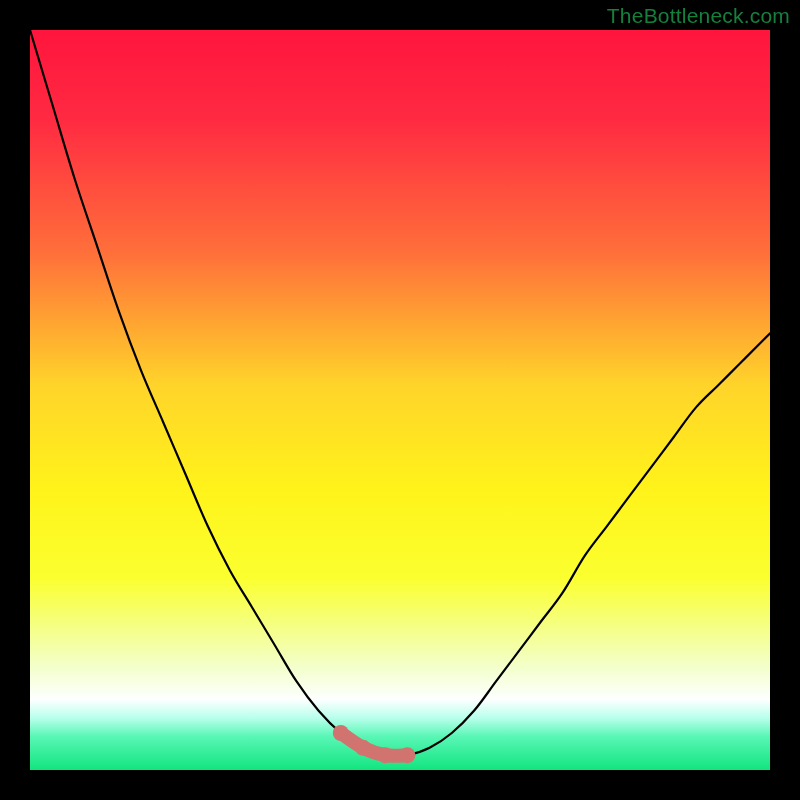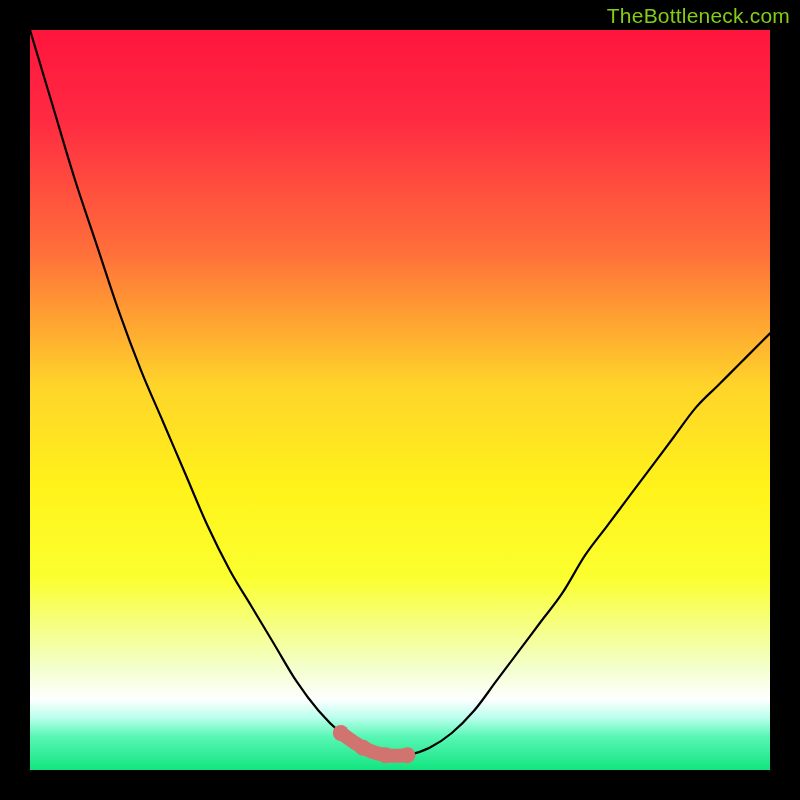--- a/index.html
+++ b/index.html
@@ -28,21 +28,21 @@
   }
   .plot-area svg {
     display: block;
     width: 740px;
     height: 740px;
   }
   .watermark {
     position: absolute;
     top: 4px;
     right: 10px;
-    color: #84cc16;
+    color: #15803d;
     font-size: 21px;
     letter-spacing: 0.2px;
     font-weight: 400;
   }
 </style>
 </head>
 <body>
 
 <div class="frame">
   <div class="plot-area">

